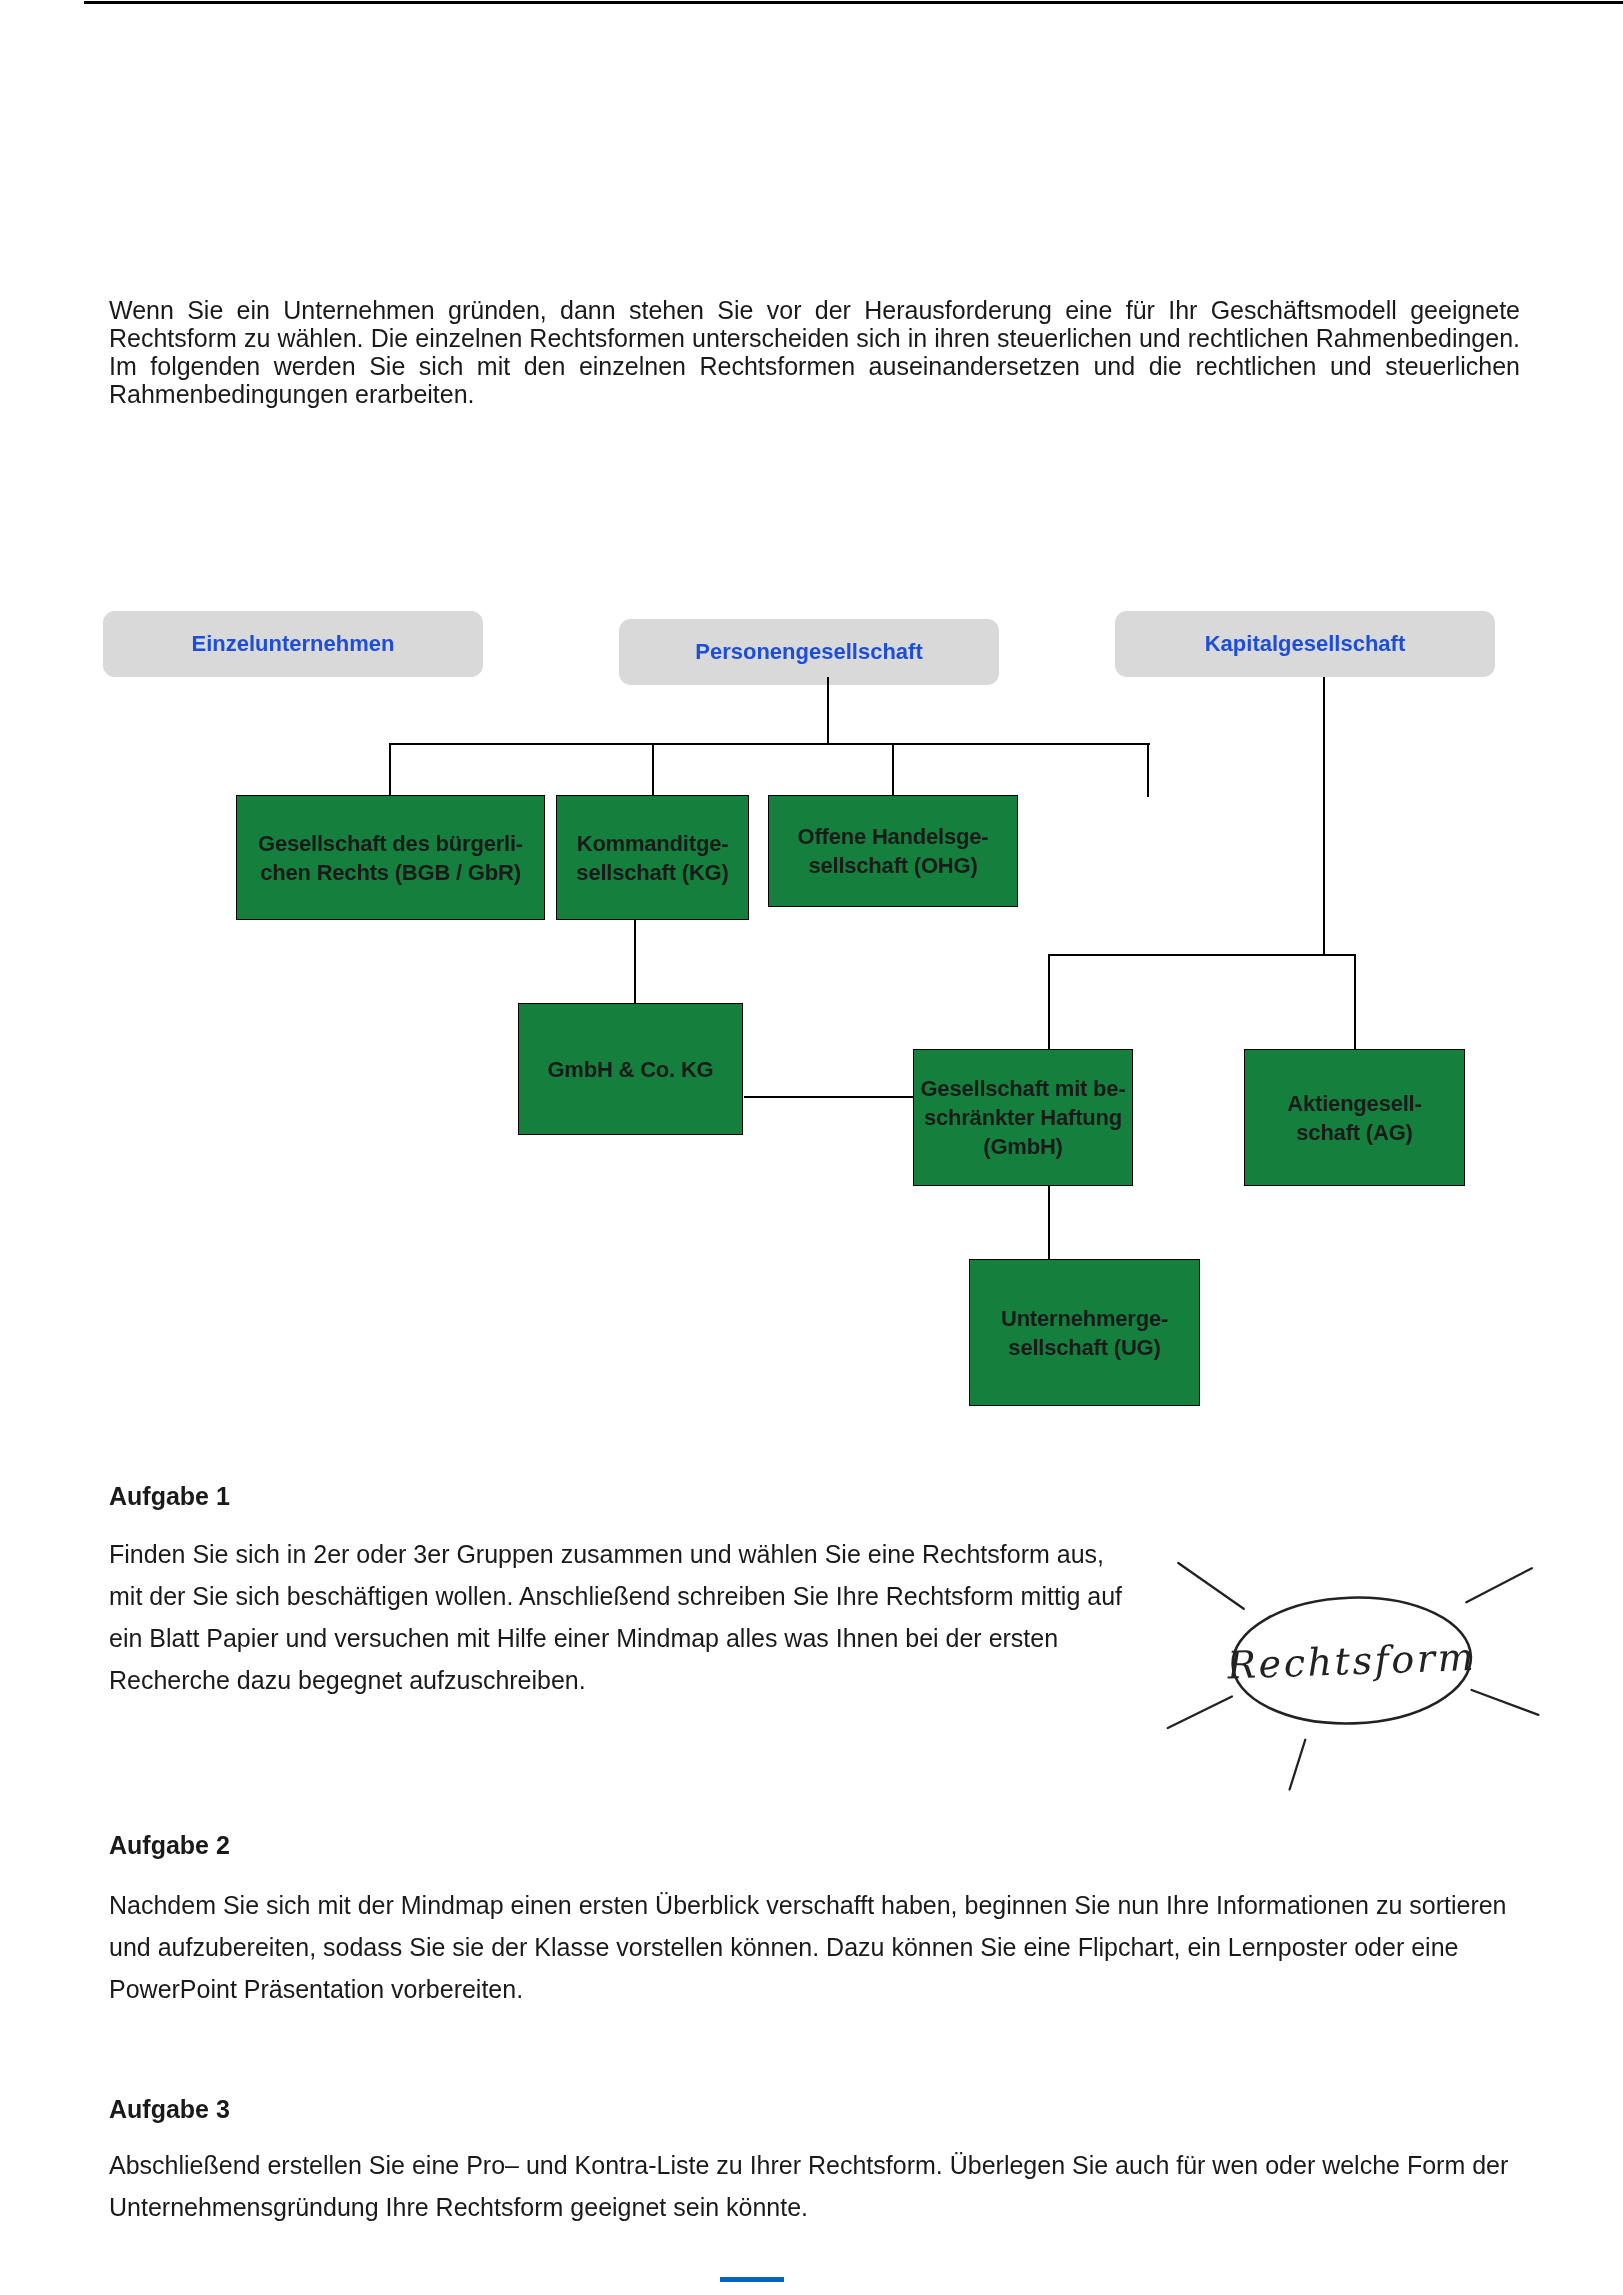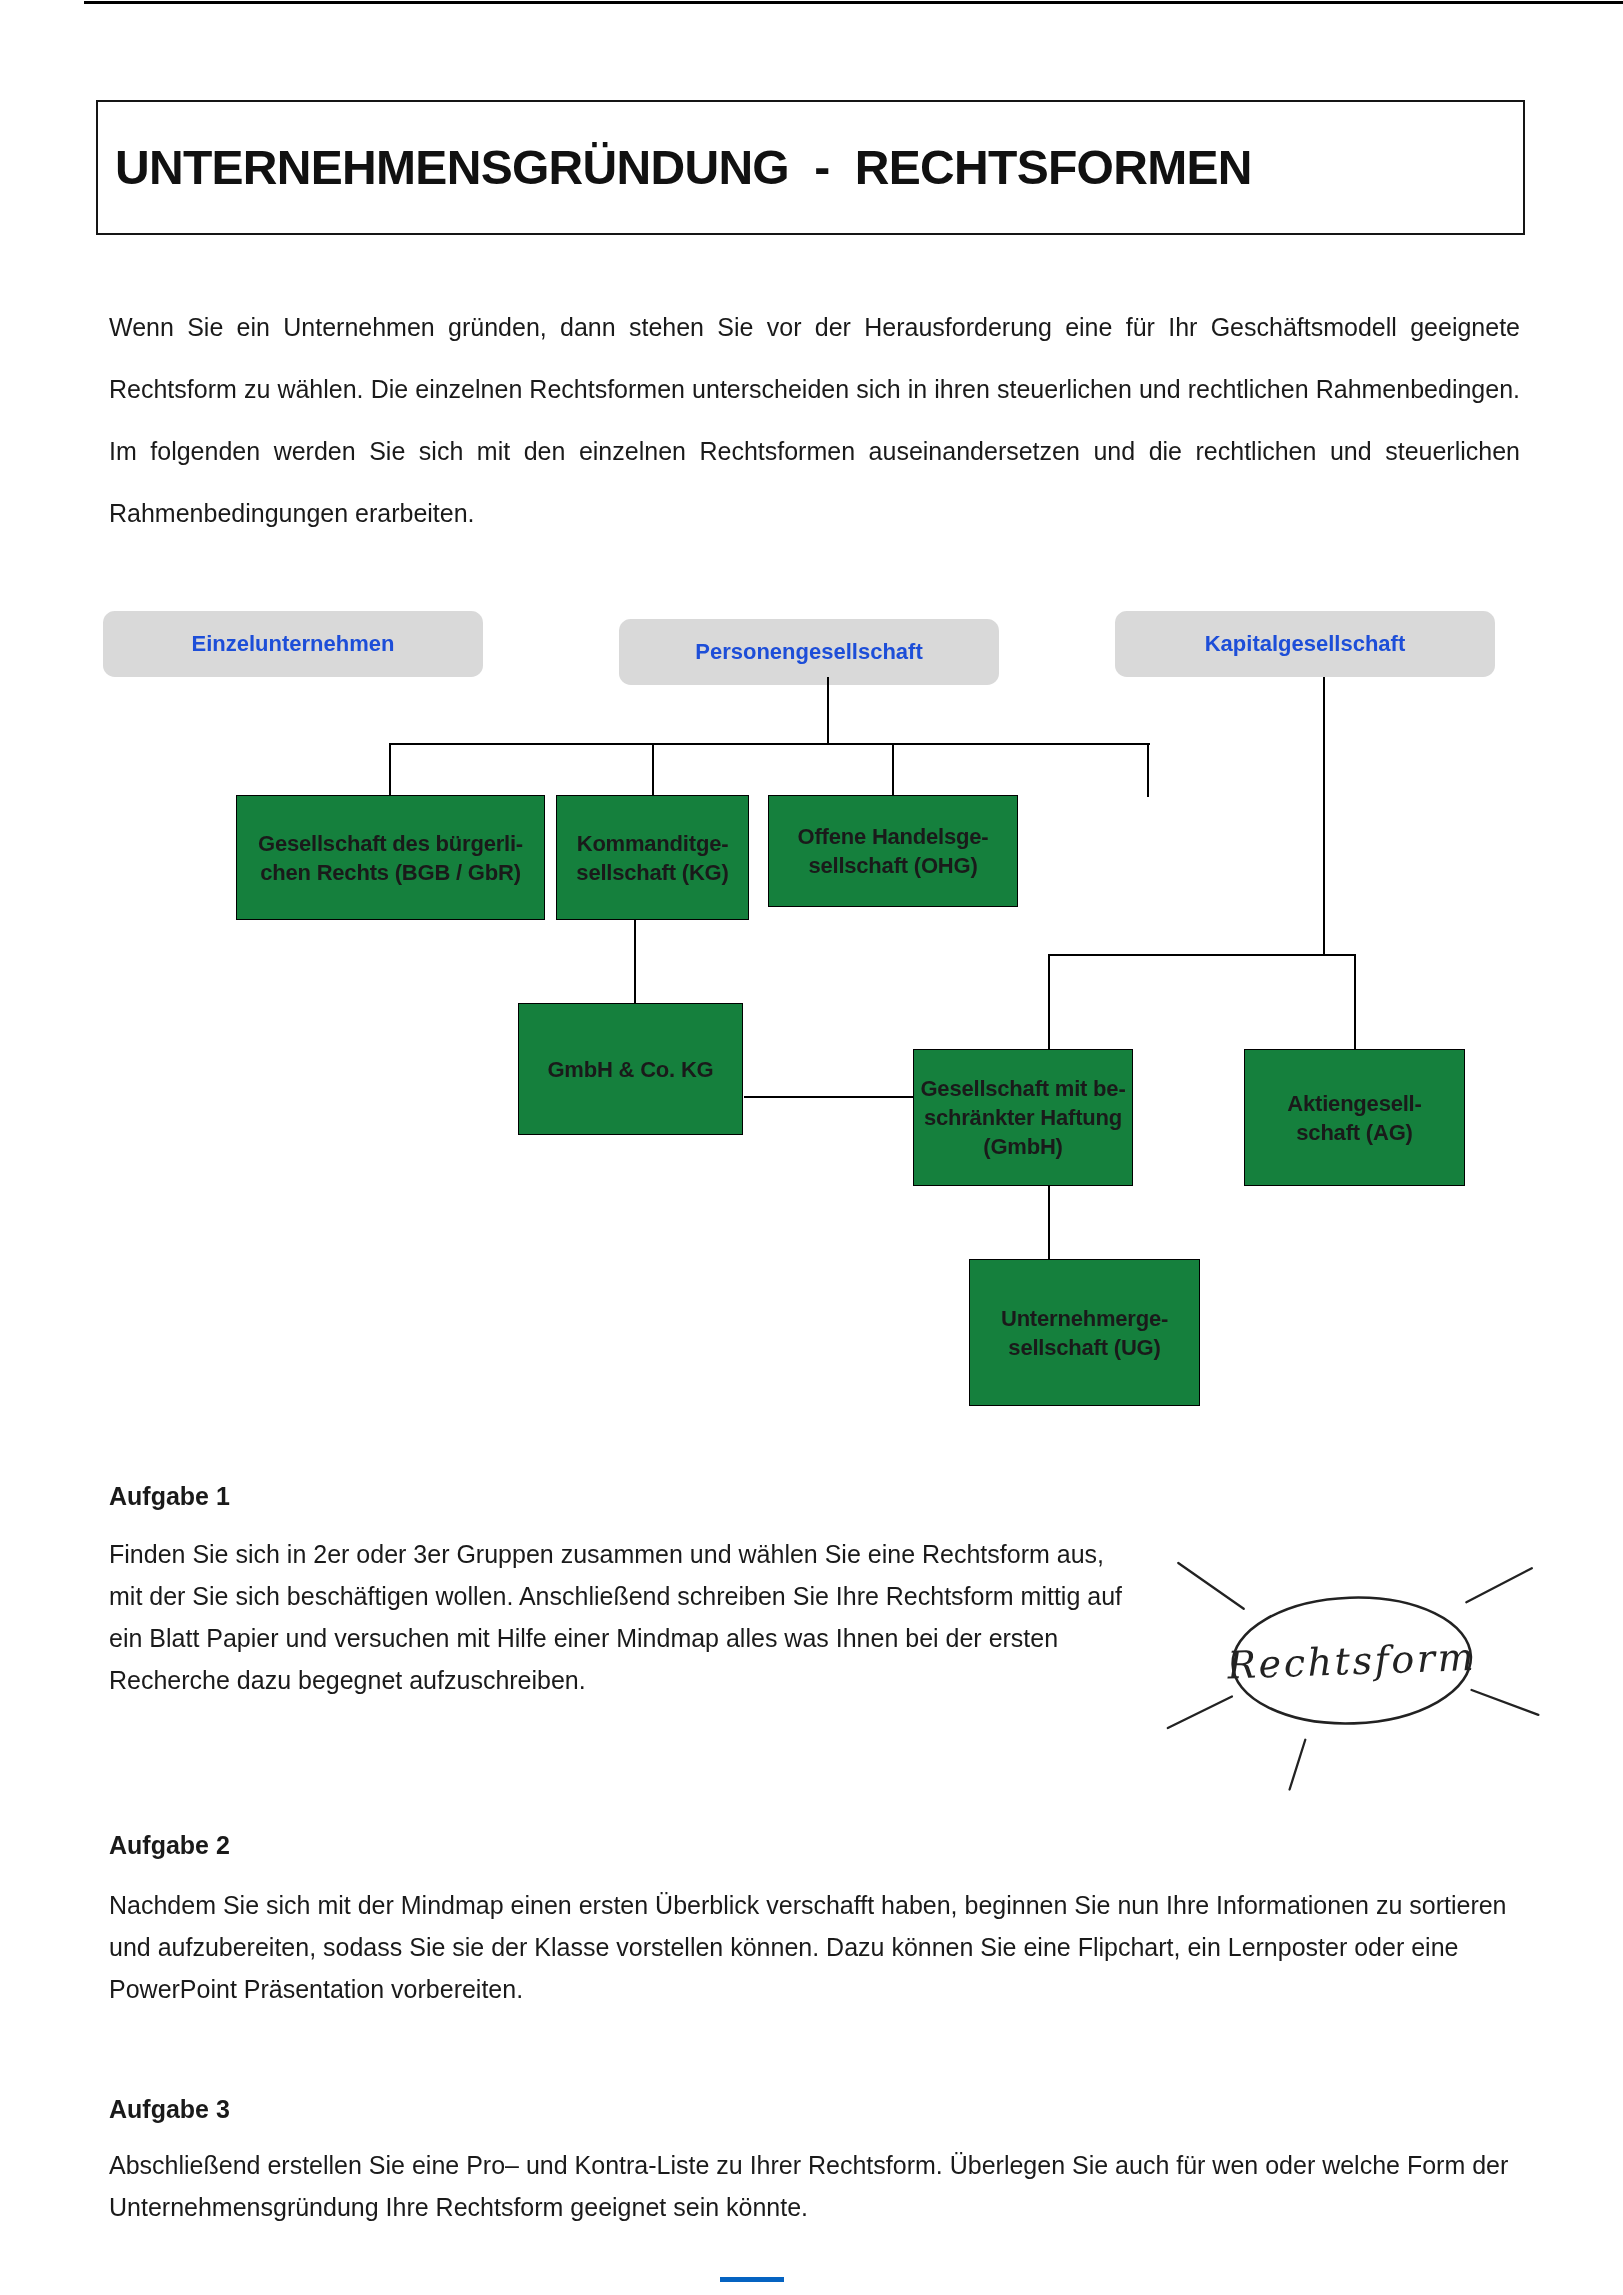--- a/index.html
+++ b/index.html
@@ -25,21 +25,21 @@
   }
   .title-text {
     padding-left: 17px;
     font-size: 48px; font-weight: 700; letter-spacing: -0.7px;
     color: #111; white-space: pre;
   }
 
   
   .intro {
     left: 109px; top: 296px; width: 1411px;
-    font-size: 25px; line-height: 62px; text-align: justify;
+    font-size: 25px; line-height: 28px; text-align: justify;
   }
 
   
   .cat-box {
     height: 66px; width: 380px;
     background: #d9d9d9; border-radius: 11.8px;
     display: flex; align-items: center; justify-content: center;
     font-size: 22px; font-weight: 700; color: #1d4ed8;
     box-sizing: border-box;
   }
@@ -97,23 +97,20 @@
   
   .blue-mark { left: 720px; top: 2277px; width: 64px; height: 4.6px; background: #0563C1; }
 </style>
 </head>
 <body>
 
 <div id="page">
 
   <div class="abs top-rule"></div>
 
-  <div class="abs title-box">
-    <div class="title-text">UNTERNEHMENSGRÜNDUNG  -  RECHTSFORMEN</div>
-  </div>
 
   <div class="abs intro">Wenn Sie ein Unternehmen gründen, dann stehen Sie vor der Herausforderung eine für Ihr Geschäftsmodell geeignete Rechtsform zu wählen. Die einzelnen Rechtsformen unterscheiden sich in ihren steuerlichen und rechtlichen Rahmenbedingen. Im folgenden werden Sie sich mit den einzelnen Rechtsformen auseinandersetzen und die rechtlichen und steuerlichen Rahmenbedingungen erarbeiten.</div>
 
   <div class="abs cat-box cat-einzel">
     <span>Einzelunternehmen</span>
   </div>
   <div class="abs cat-box cat-person">
     <span>Personengesellschaft</span>
   </div>
   <div class="abs cat-box cat-kapital">

